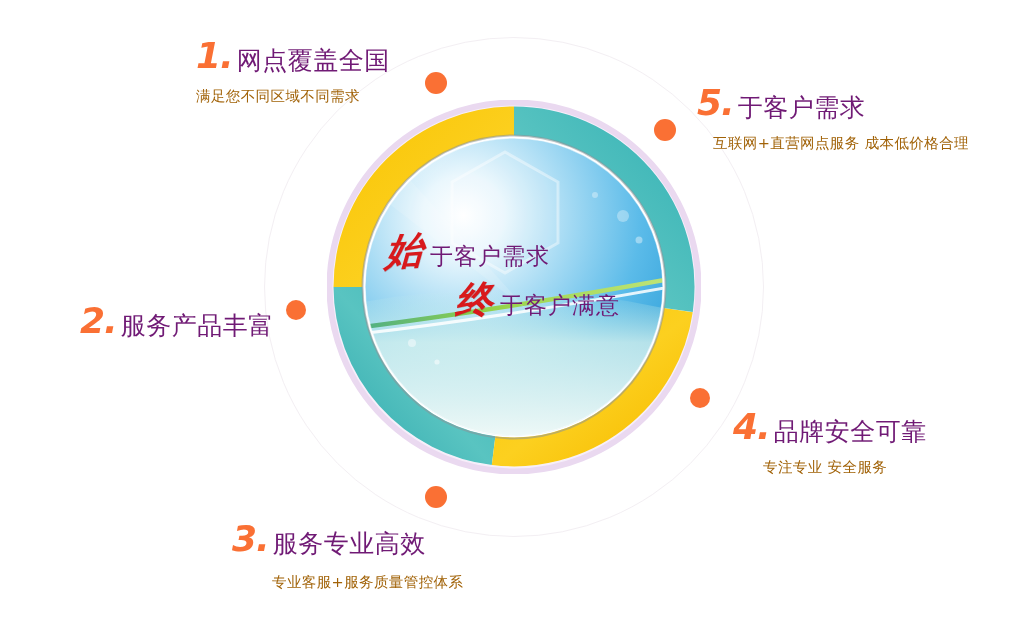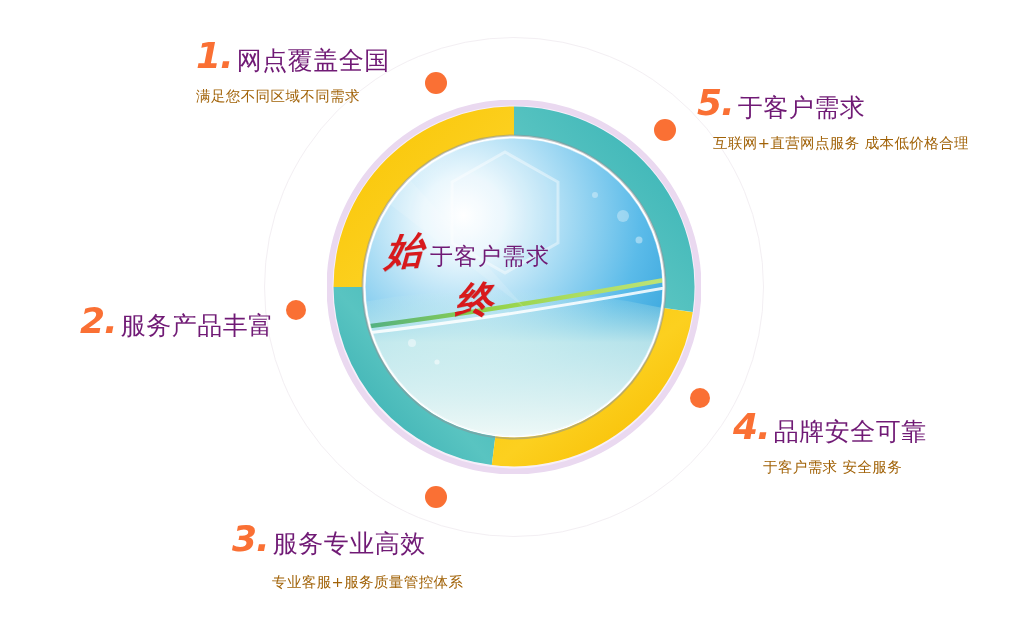--- a/index.html
+++ b/index.html
@@ -226,20 +226,21 @@
     </svg>
   </div>
 
   <div class="sphere-text">
     <div class="center-line center-line-1">
       <span class="cal">始</span>
       <span class="plain">于客户需求</span>
     </div>
     <div class="center-line center-line-2">
       <span class="cal">终</span>
+      <span class="plain">于客户满意</span>
     </div>
   </div>
 
   <div class="dot" style="left:425px; top:72px; width:22px; height:22px;"></div>
   <div class="dot" style="left:286px; top:300px; width:20px; height:20px;"></div>
   <div class="dot" style="left:425px; top:486px; width:22px; height:22px;"></div>
   <div class="dot" style="left:690px; top:388px; width:20px; height:20px;"></div>
   <div class="dot" style="left:654px; top:119px; width:22px; height:22px;"></div>
 
   <div class="item" id="item-1">
@@ -263,21 +264,21 @@
       <span class="item-title">服务专业高效</span>
     </div>
     <div class="item-sub sub-indent-3">专业客服+服务质量管控体系</div>
   </div>
 
   <div class="item" id="item-4">
     <div class="item-head">
       <span class="item-num">4.</span>
       <span class="item-title">品牌安全可靠</span>
     </div>
-    <div class="item-sub sub-indent-4">于客户需求 安全服务</div>
+    <div class="item-sub sub-indent-4">专注专业 安全服务</div>
   </div>
 
   <div class="item" id="item-5">
     <div class="item-head">
       <span class="item-num">5.</span>
       <span class="item-title">于客户需求</span>
     </div>
     <div class="item-sub sub-indent-5">互联网+直营网点服务 成本低价格合理</div>
   </div>
 

